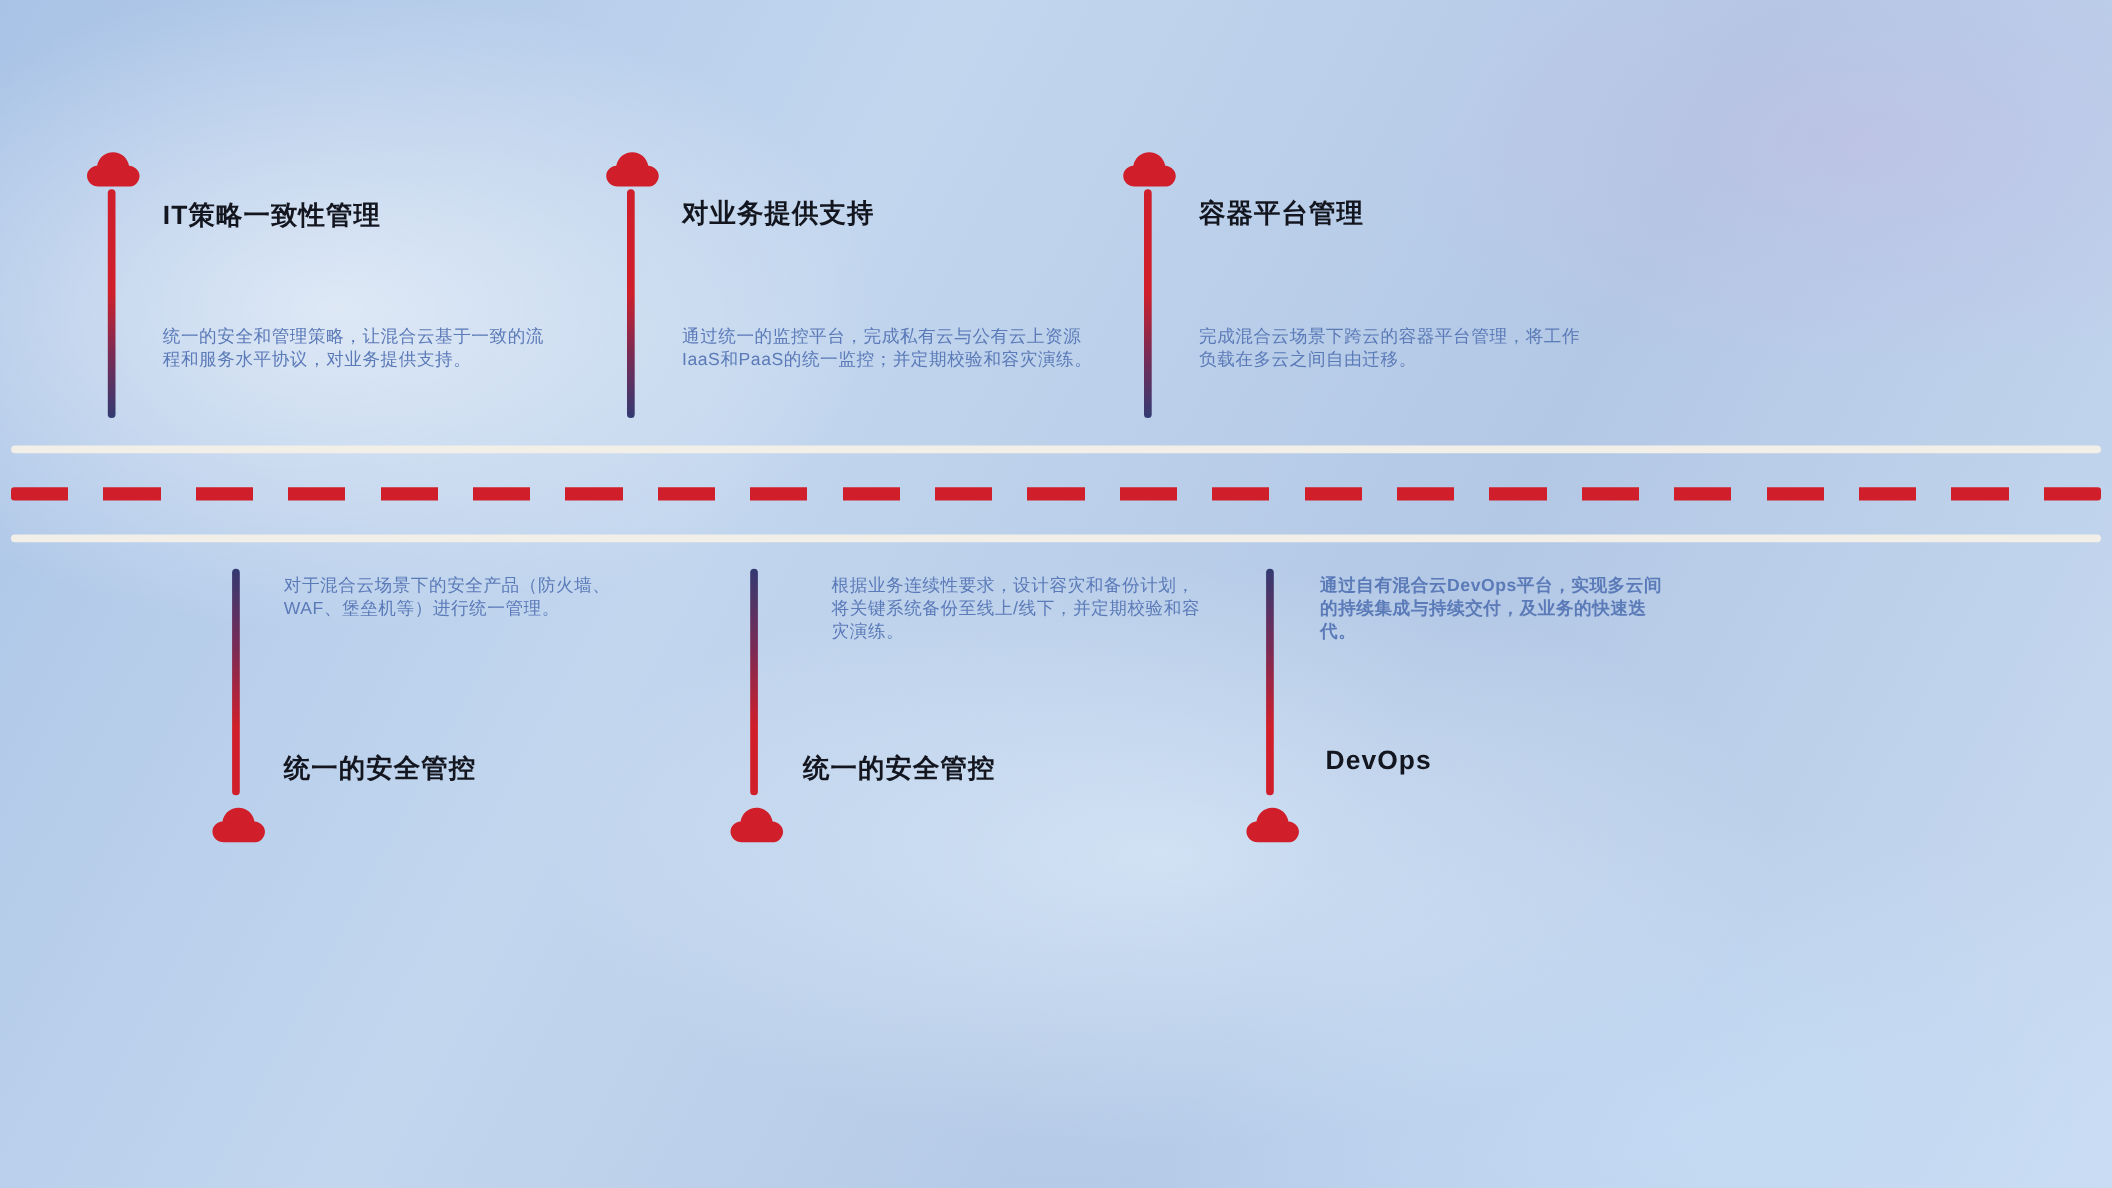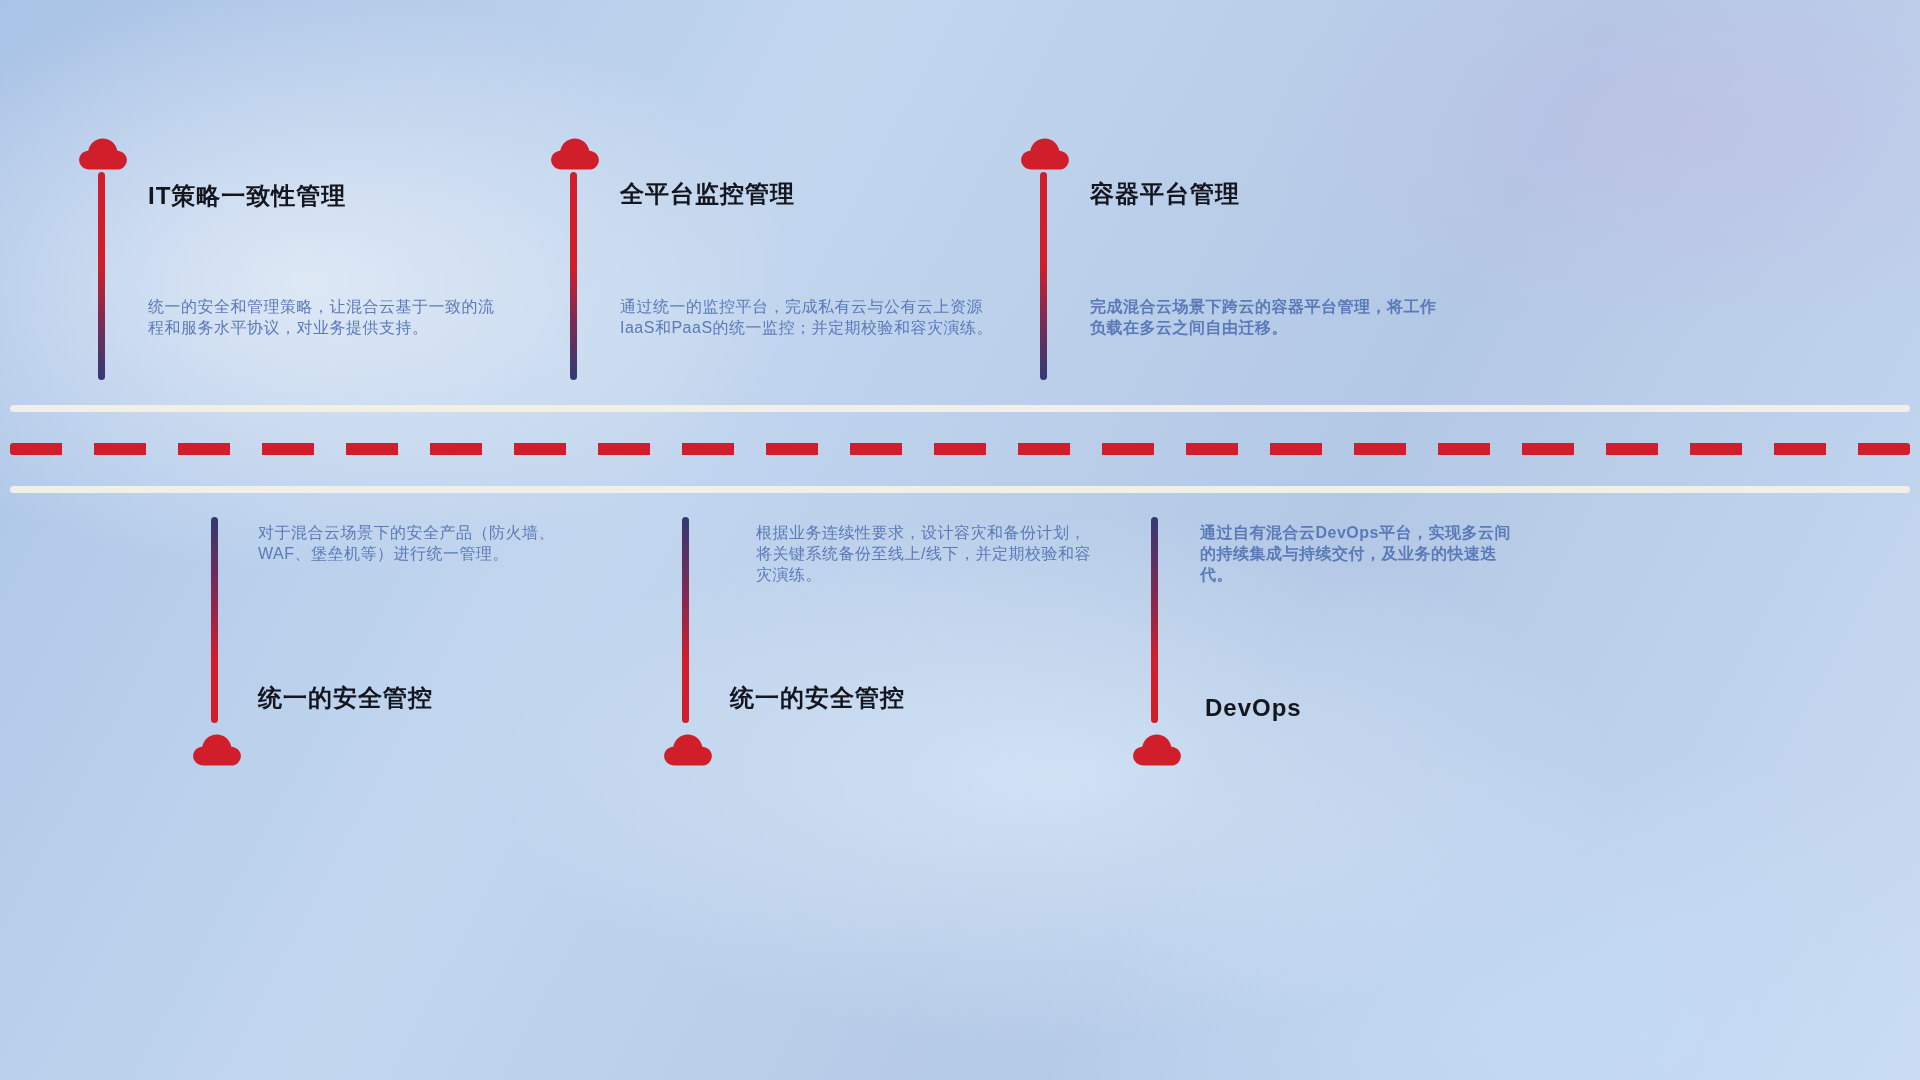--- a/index.html
+++ b/index.html
@@ -76,33 +76,33 @@
     <div class="desc" style="left:148px;top:296px;width:348px;">统一的安全和管理策略，让混合云基于一致的流程和服务水平协议，对业务提供支持。</div>
   </div>
 
   <div class="item">
     <div class="cloud" style="left:548px;top:134px;">
       <svg viewBox="0 0 52 38">
           <path d="M41 34 H13 C7.5 34 3 29.8 3 24.8 C3 20 6.8 16.2 11.8 15.9 C13 9 18.8 4 25.8 4 C32.8 4 38.6 9 39.8 15.9 C44.8 16.2 49 20 49 24.8 C49 29.8 44.5 34 41 34 Z"></path>
         </svg>
     </div>
     <div class="vline down" style="left:570px;top:172px;height:208px;"></div>
-    <div class="title" style="left:620px;top:178px;">全平台监控管理</div>
+    <div class="title" style="left:620px;top:178px;">对业务提供支持</div>
     <div class="desc" style="left:620px;top:296px;width:390px;">通过统一的监控平台，完成私有云与公有云上资源IaaS和PaaS的统一监控；并定期校验和容灾演练。</div>
   </div>
 
   <div class="item">
     <div class="cloud" style="left:1018px;top:134px;">
       <svg viewBox="0 0 52 38">
           <path d="M41 34 H13 C7.5 34 3 29.8 3 24.8 C3 20 6.8 16.2 11.8 15.9 C13 9 18.8 4 25.8 4 C32.8 4 38.6 9 39.8 15.9 C44.8 16.2 49 20 49 24.8 C49 29.8 44.5 34 41 34 Z"></path>
         </svg>
     </div>
     <div class="vline down" style="left:1040px;top:172px;height:208px;"></div>
     <div class="title" style="left:1090px;top:178px;">容器平台管理</div>
-    <div class="desc" style="left:1090px;top:296px;width:352px;font-weight:bold;">完成混合云场景下跨云的容器平台管理，将工作负载在多云之间自由迁移。</div>
+    <div class="desc" style="left:1090px;top:296px;width:352px;">完成混合云场景下跨云的容器平台管理，将工作负载在多云之间自由迁移。</div>
   </div>
 
   <div class="item">
     <div class="vline up" style="left:211px;top:517px;height:206px;"></div>
     <div class="desc" style="left:258px;top:522px;width:348px;">对于混合云场景下的安全产品（防火墙、WAF、堡垒机等）进行统一管理。</div>
     <div class="title" style="left:258px;top:682px;">统一的安全管控</div>
     <div class="cloud" style="left:190px;top:730px;">
       <svg viewBox="0 0 52 38">
           <path d="M41 34 H13 C7.5 34 3 29.8 3 24.8 C3 20 6.8 16.2 11.8 15.9 C13 9 18.8 4 25.8 4 C32.8 4 38.6 9 39.8 15.9 C44.8 16.2 49 20 49 24.8 C49 29.8 44.5 34 41 34 Z"></path>
         </svg>
@@ -116,21 +116,21 @@
     <div class="cloud" style="left:661px;top:730px;">
       <svg viewBox="0 0 52 38">
           <path d="M41 34 H13 C7.5 34 3 29.8 3 24.8 C3 20 6.8 16.2 11.8 15.9 C13 9 18.8 4 25.8 4 C32.8 4 38.6 9 39.8 15.9 C44.8 16.2 49 20 49 24.8 C49 29.8 44.5 34 41 34 Z"></path>
         </svg>
     </div>
   </div>
 
   <div class="item">
     <div class="vline up" style="left:1151px;top:517px;height:206px;"></div>
     <div class="desc" style="left:1200px;top:522px;width:320px;font-weight:bold;">通过自有混合云DevOps平台，实现多云间的持续集成与持续交付，及业务的快速迭代。</div>
-    <div class="title" style="left:1205px;top:678px;margin-top:16px;">DevOps</div>
+    <div class="title" style="left:1205px;top:678px;">DevOps</div>
     <div class="cloud" style="left:1130px;top:730px;">
       <svg viewBox="0 0 52 38">
           <path d="M41 34 H13 C7.5 34 3 29.8 3 24.8 C3 20 6.8 16.2 11.8 15.9 C13 9 18.8 4 25.8 4 C32.8 4 38.6 9 39.8 15.9 C44.8 16.2 49 20 49 24.8 C49 29.8 44.5 34 41 34 Z"></path>
         </svg>
     </div>
   </div>
 
 </div>
 
 </body></html>

